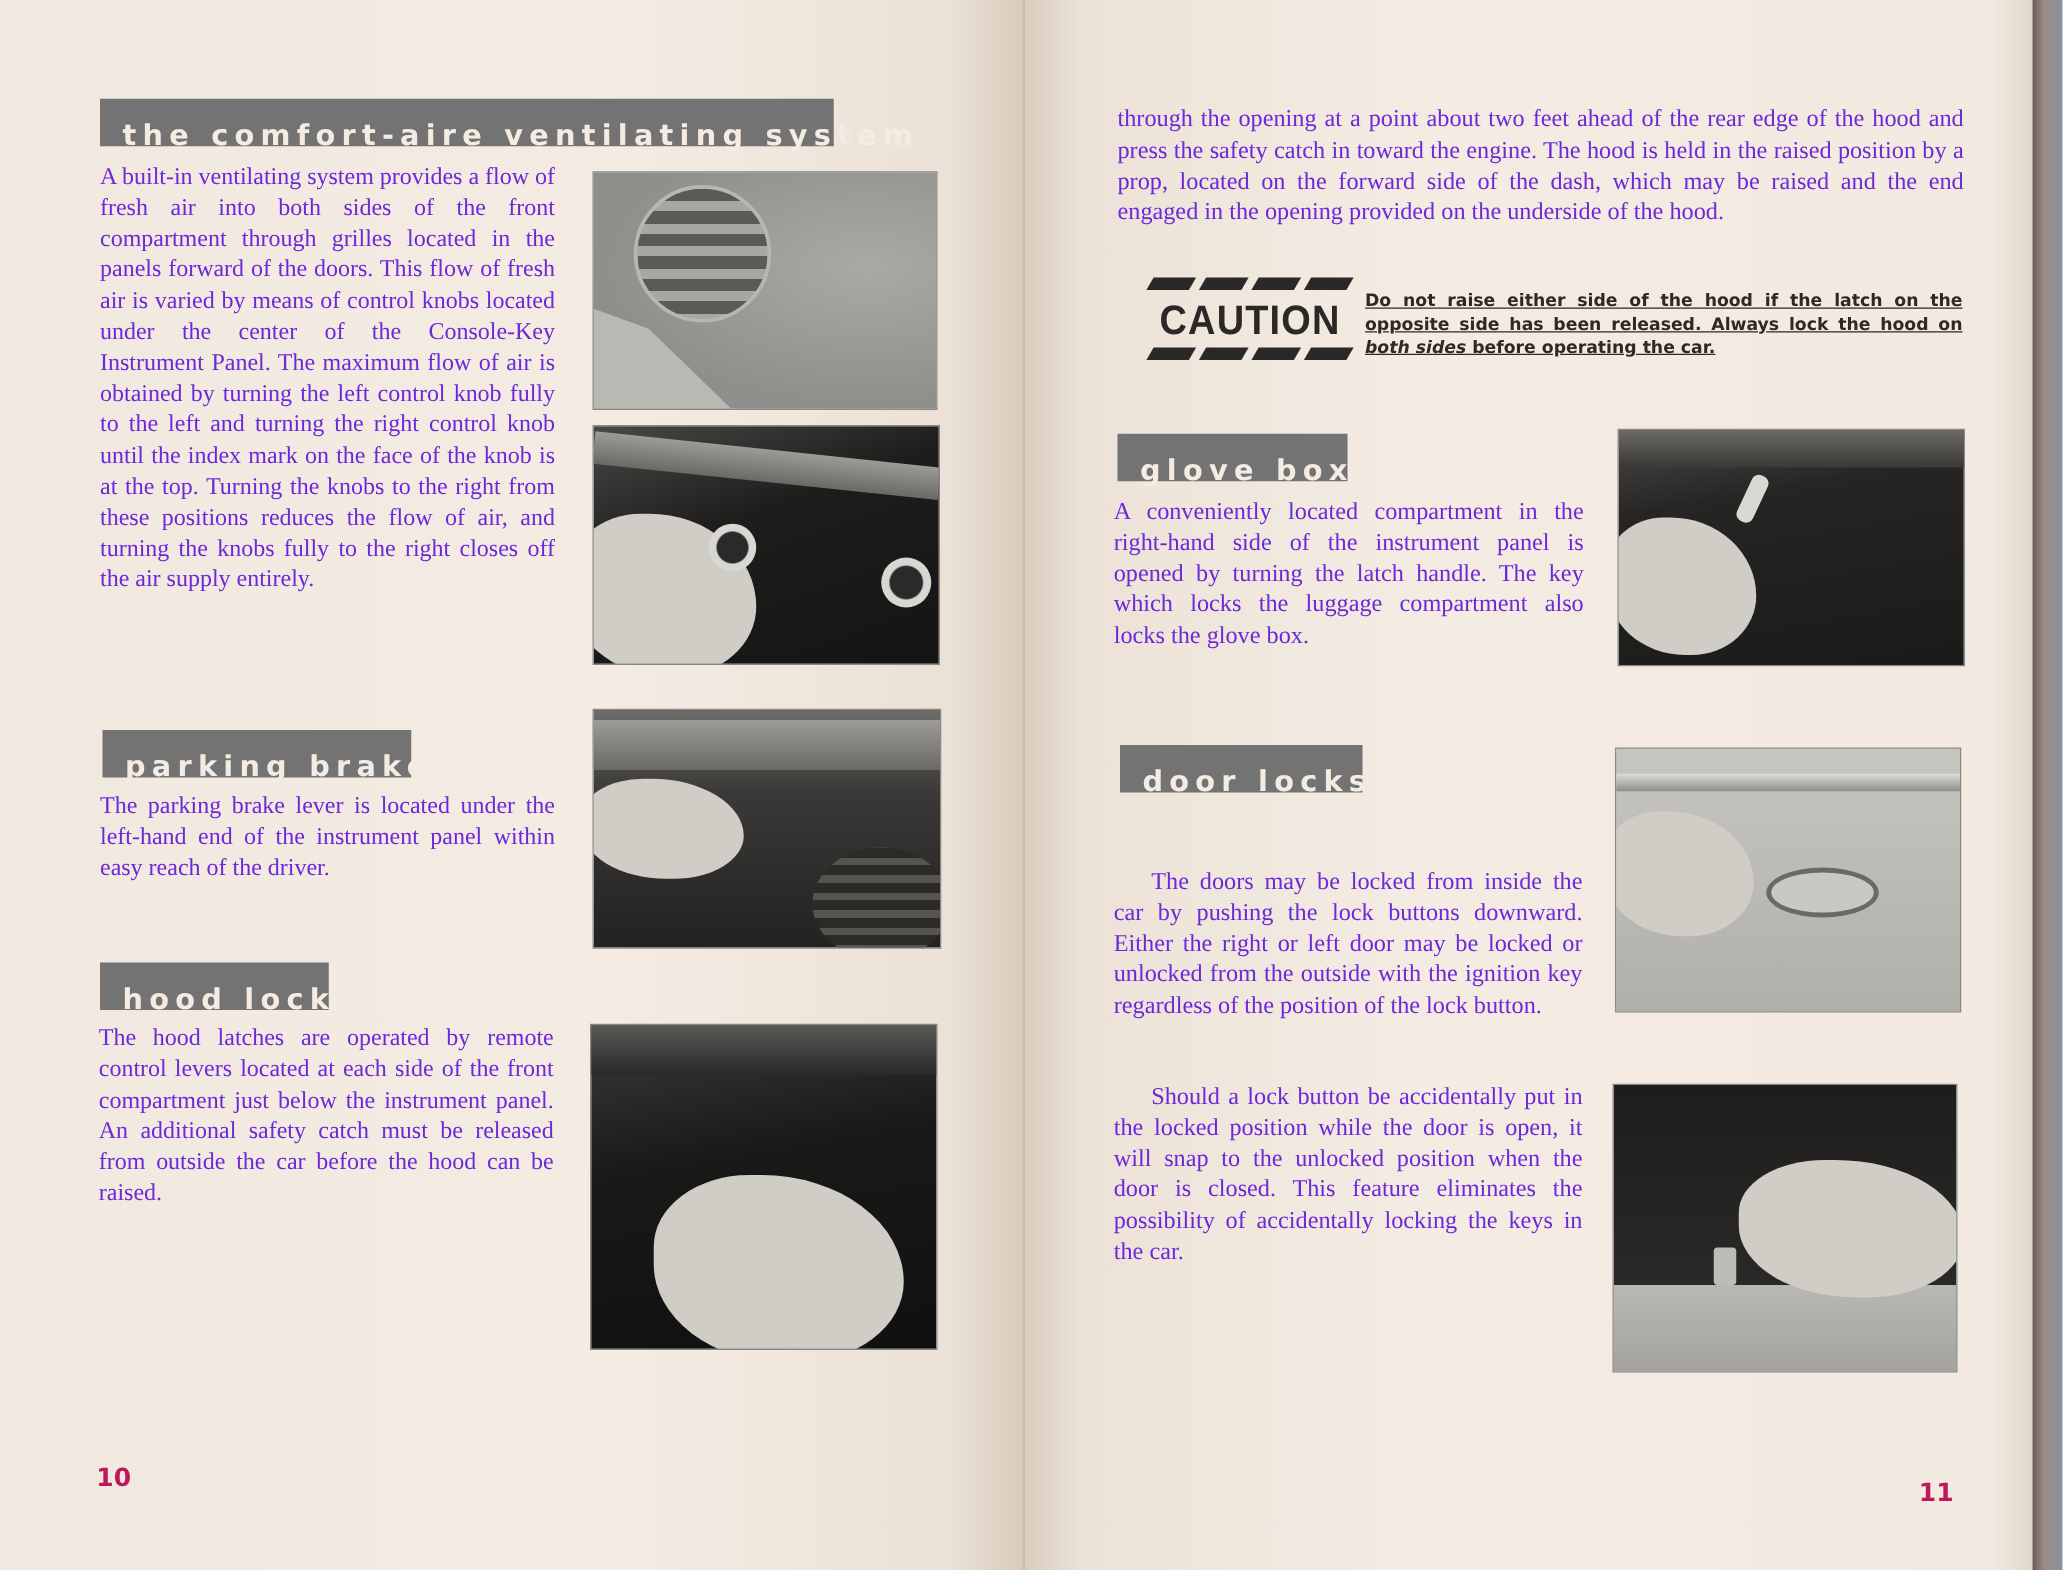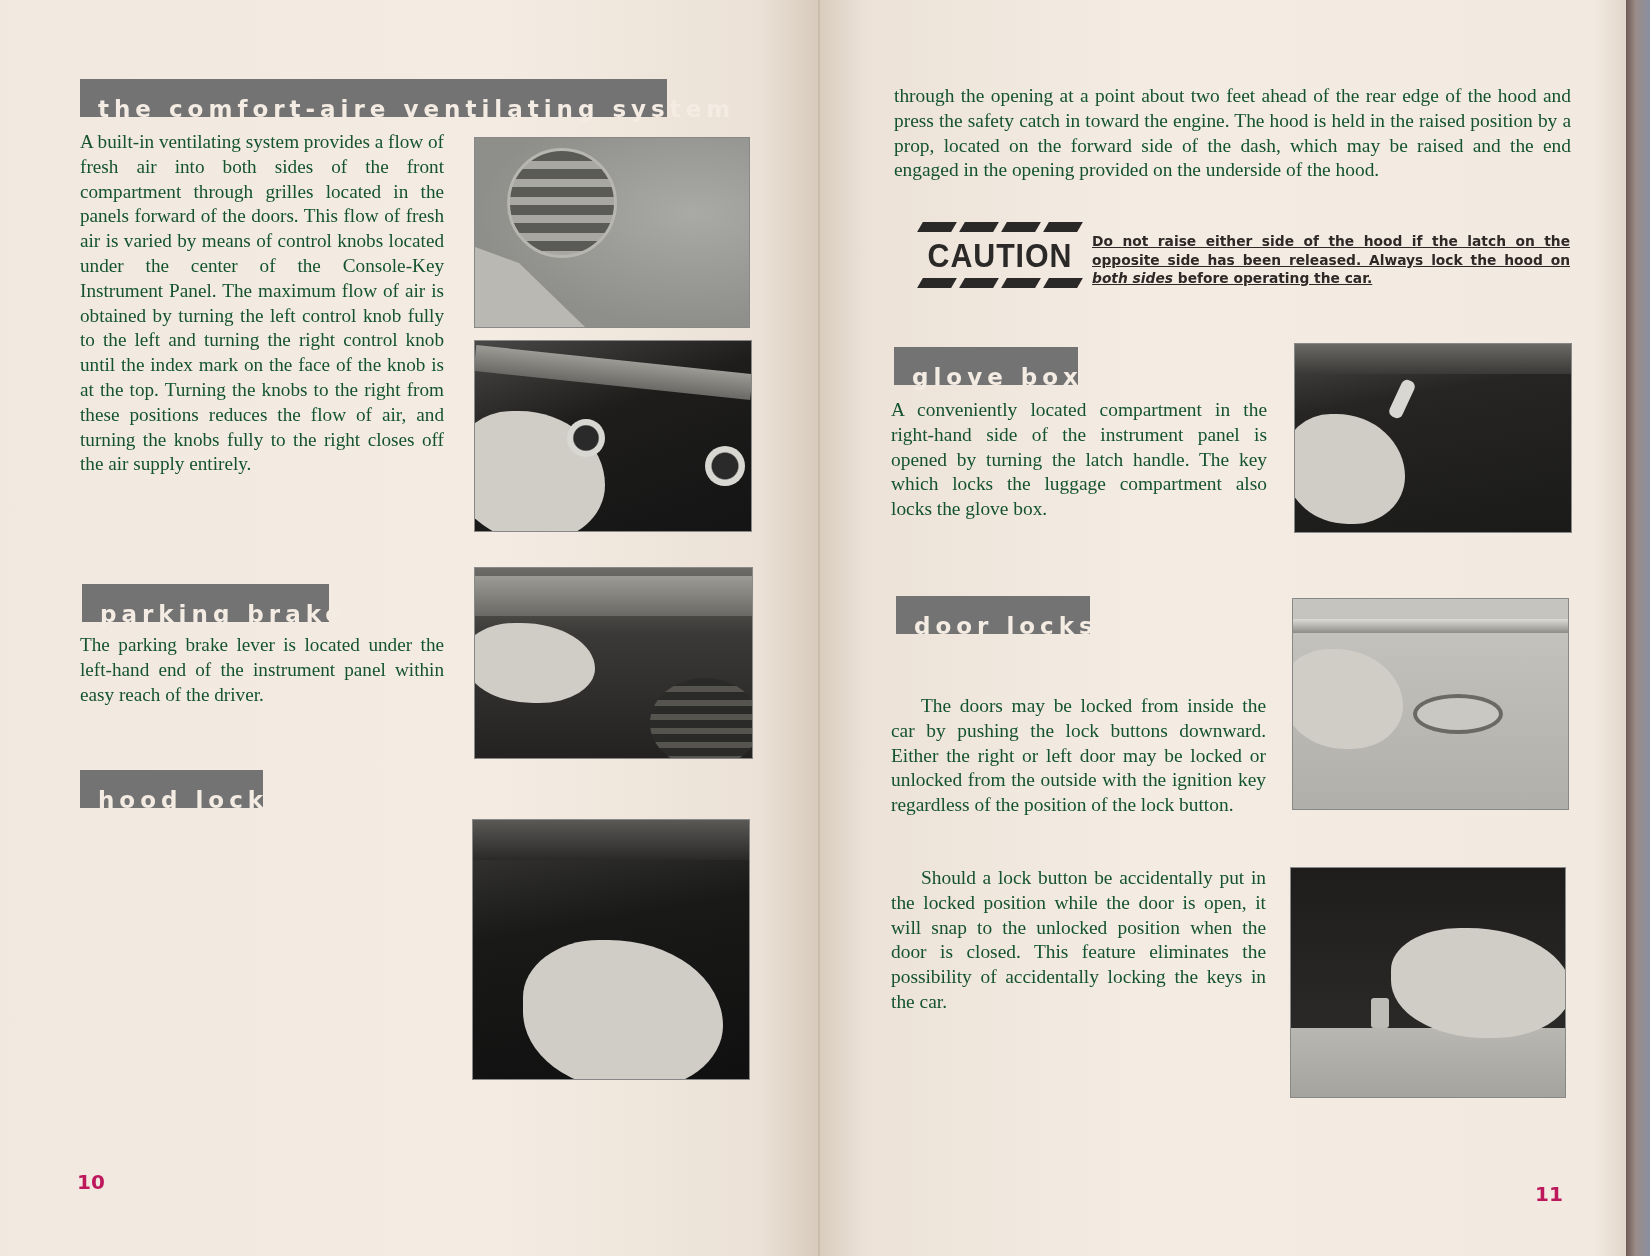--- a/index.html
+++ b/index.html
@@ -30,21 +30,21 @@
     line-height: 38px;
     height: 38px;
     padding: 11px 18px;
     white-space: nowrap;
   }
   .body-text {
     position: absolute;
     font-size: 19.2px;
     line-height: 24.8px;
     text-align: justify;
-    color: #14532d;
+    color: #6d28d9;
   }
   .body-text p { margin: 0; }
   .body-text p.indent { text-indent: 30px; margin-top: 48px; }
 
   .photo {
     position: absolute;
     border: 1px solid #888;
     overflow: hidden;
   }
   .photo-vent { background: radial-gradient(ellipse at 80% 40%, #a9a9a5, #8e8e8a 70%); }
@@ -117,20 +117,21 @@
 
 <div class="photo photo-dark" style="left:474px; top:567px; width:279px; height:192px; background:linear-gradient(180deg,#6c6b67 0%,#3a3937 35%,#232221 100%);">
   <div class="bar" style="left:0; top:8px; width:279px; height:40px;"></div>
   <div class="glove" style="left:-10px; top:55px; width:130px; height:80px;"></div>
   <div style="position:absolute; left:175px; top:110px; width:110px; height:90px; border-radius:50%; background:repeating-linear-gradient(to bottom,#2a2a28 0 8px,#55544f 8px 14px);"></div>
 </div>
 
 <div class="heading" style="left:80px; top:770px; width:183px;">hood lock</div>
 
 <div class="body-text" style="left:79px; top:819px; width:364px;">
+  <p>The hood latches are operated by remote control levers located at each side of the front compartment just below the instrument panel. An additional safety catch must be released from outside the car before the hood can be raised.</p>
 </div>
 
 <div class="photo photo-dark" style="left:472px; top:819px; width:278px; height:261px; background:linear-gradient(170deg,#3c3b39 0%,#191918 40%,#101010 100%);">
   <div class="bar" style="left:0; top:0; width:278px; height:40px; background:linear-gradient(to bottom,#5a5956,#2a2928);"></div>
   <div class="glove" style="left:50px; top:120px; width:200px; height:150px;"></div>
 </div>
 
 <div class="page-number" style="left:77px; top:1170px;">10</div>
 
 <div class="body-text" style="left:894px; top:84px; width:677px; font-size:19.4px;">

